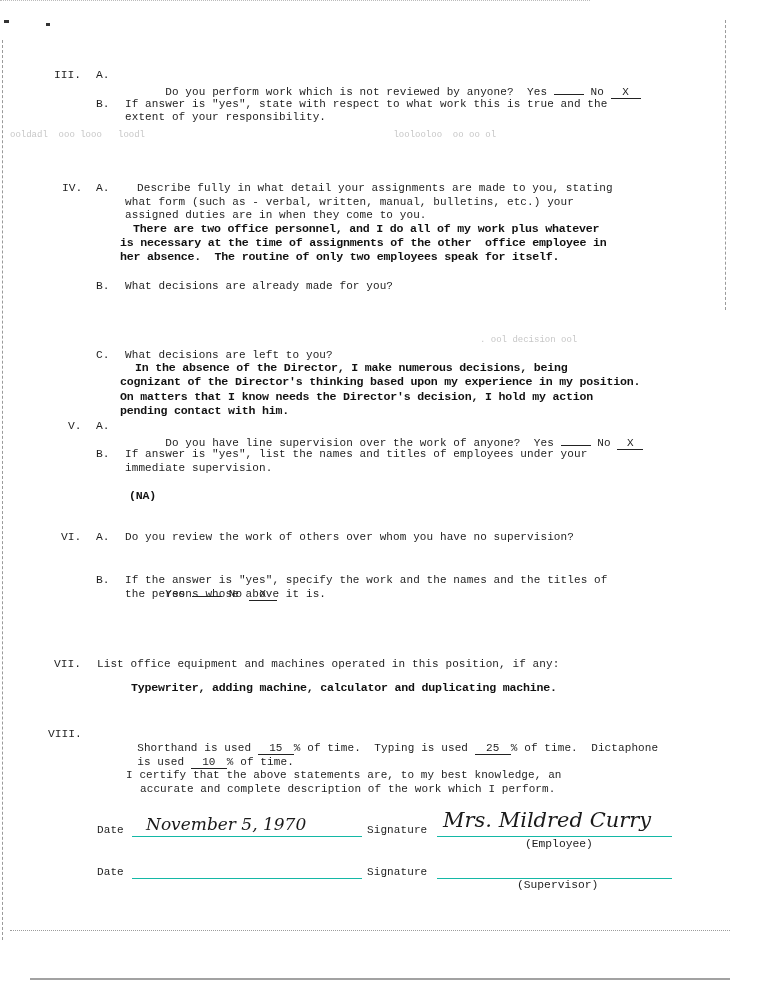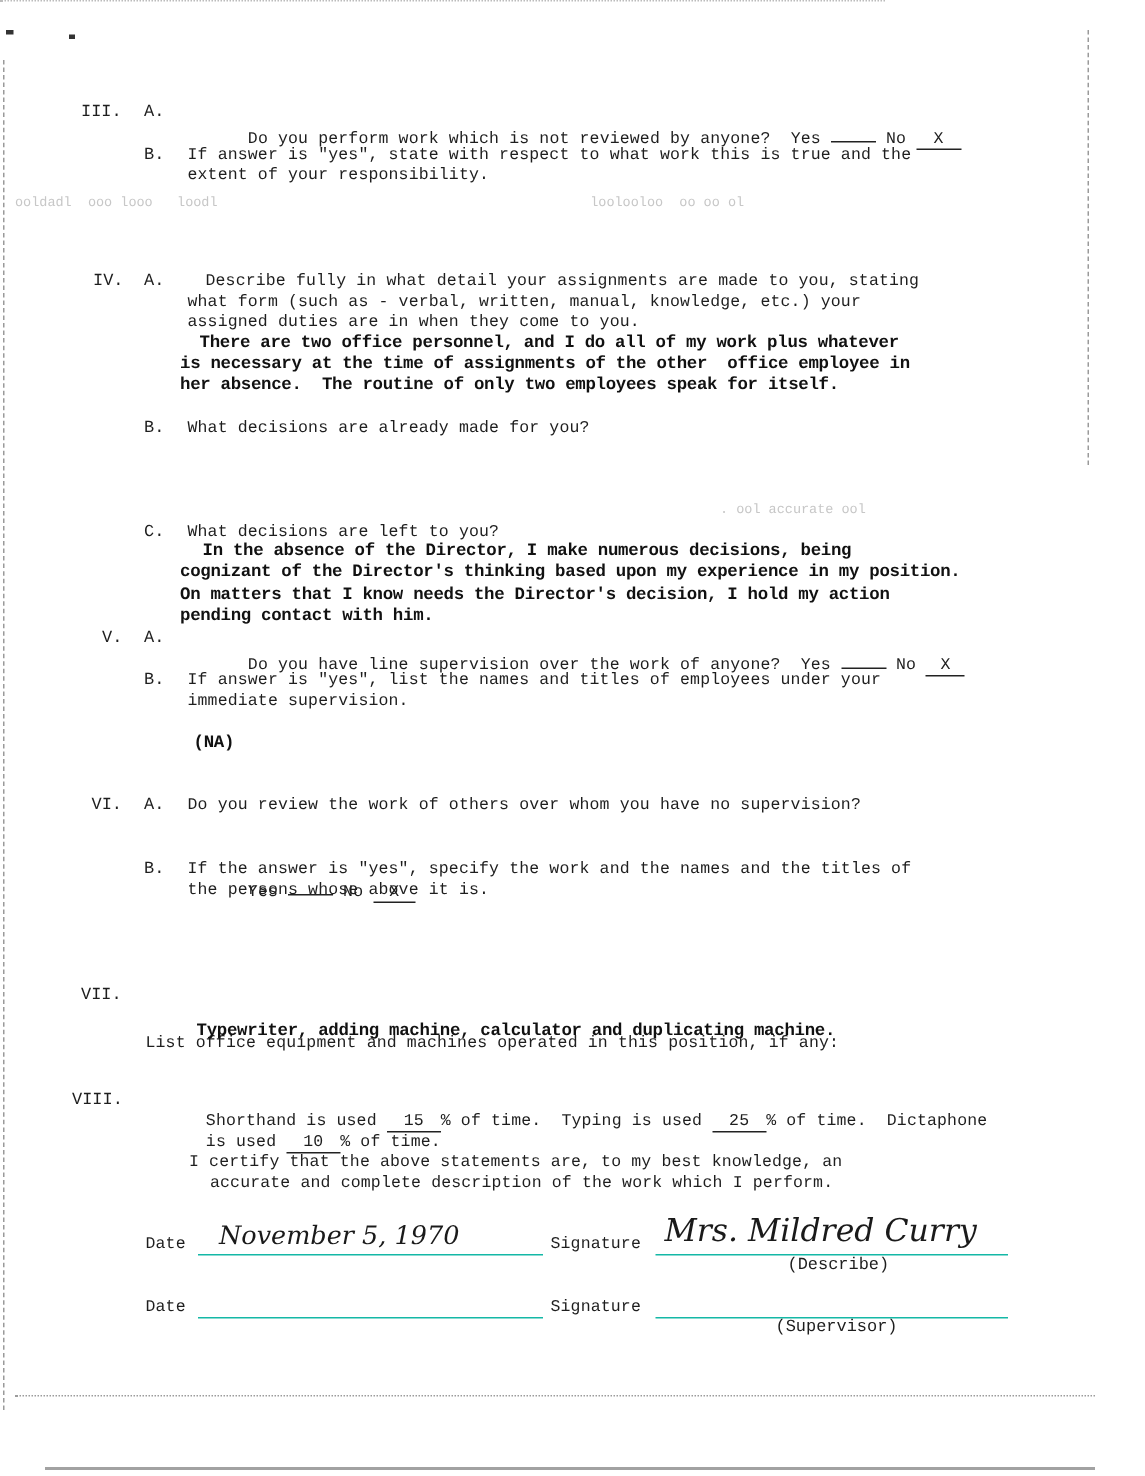--- a/index.html
+++ b/index.html
@@ -47,29 +47,29 @@
     <span class="num" style="left:96px;top:97px;">B.</span>
     <div class="line" style="left:125px;top:97px;">If answer is "yes", state with respect to what work this is true and the</div>
     <div class="line" style="left:125px;top:110px;">extent of your responsibility.</div>
     <div class="ghost" style="left:10px;top:130px;">ooldadl  ooo looo   loodl                                              loolooloo  oo oo ol</div>
   </div>
 
   <div>
     <span class="num" style="left:62px;top:181px;">IV.</span>
     <span class="num" style="left:96px;top:181px;">A.</span>
     <div class="line" style="left:125px;top:181px;margin-left:12px;">Describe fully in what detail your assignments are made to you, stating</div>
-    <div class="line" style="left:125px;top:195px;">what form (such as - verbal, written, manual, knowledge, etc.) your</div>
+    <div class="line" style="left:125px;top:195px;">what form (such as - verbal, written, manual, bulletins, etc.) your</div>
     <div class="line" style="left:125px;top:208px;">assigned duties are in when they come to you.</div>
     <div class="line typed" style="left:133px;top:222px;">There are two office personnel, and I do all of my work plus whatever</div>
     <div class="line typed" style="left:120px;top:236px;">is necessary at the time of assignments of the other  office employee in</div>
     <div class="line typed" style="left:120px;top:250px;">her absence.  The routine of only two employees speak for itself.</div>
 
     <span class="num" style="left:96px;top:279px;">B.</span>
     <div class="line" style="left:125px;top:279px;">What decisions are already made for you?</div>
-    <div class="ghost" style="left:480px;top:335px;">. ool accurate ool</div>
+    <div class="ghost" style="left:480px;top:335px;">. ool decision ool</div>
 
     <span class="num" style="left:96px;top:348px;">C.</span>
     <div class="line" style="left:125px;top:348px;">What decisions are left to you?</div>
     <div class="line typed" style="left:135px;top:361px;">In the absence of the Director, I make numerous decisions, being</div>
     <div class="line typed" style="left:120px;top:375px;">cognizant of the Director's thinking based upon my experience in my position.</div>
     <div class="line typed" style="left:120px;top:390px;">On matters that I know needs the Director's decision, I hold my action</div>
     <div class="line typed" style="left:120px;top:404px;">pending contact with him.</div>
   </div>
 
   <div>
@@ -91,21 +91,21 @@
     <div class="line" style="left:125px;top:570px;">
       <span>Yes</span> <span class="blank" style="width:30px;"></span> <span>No</span> <span class="blank" style="width:28px;">X</span>
     </div>
     <span class="num" style="left:96px;top:573px;">B.</span>
     <div class="line" style="left:125px;top:573px;">If the answer is "yes", specify the work and the names and the titles of</div>
     <div class="line" style="left:125px;top:587px;">the persons whose above it is.</div>
   </div>
 
   <div>
     <span class="num" style="left:54px;top:657px;">VII.</span>
-    <div class="line" style="left:97px;top:657px;margin-top:32px;">List office equipment and machines operated in this position, if any:</div>
+    <div class="line" style="left:97px;top:657px;">List office equipment and machines operated in this position, if any:</div>
     <div class="line typed" style="left:131px;top:681px;">Typewriter, adding machine, calculator and duplicating machine.</div>
   </div>
 
   <div>
     <span class="num" style="left:48px;top:727px;">VIII.</span>
     <div class="line" style="left:97px;top:727px;">
       <span>Shorthand is used</span> <span class="blank" style="width:36px;">15</span><span>% of time.  Typing is used</span> <span class="blank" style="width:36px;">25</span><span>% of time.  Dictaphone</span>
     </div>
     <div class="line" style="left:97px;top:741px;">
       <span>is used</span> <span class="blank" style="width:36px;">10</span><span>% of time.</span>
@@ -119,21 +119,21 @@
 
   <div>
     <span class="line" style="left:97px;top:823px;">Date</span>
     <div class="sigline" style="left:132px;top:816px;width:230px;">
       <span class="script" style="position:absolute;left:14px;top:-2px;">November 5, 1970</span>
     </div>
     <span class="line" style="left:367px;top:823px;">Signature</span>
     <div class="sigline" style="left:437px;top:816px;width:235px;">
       <span class="script" style="position:absolute;left:6px;top:-8px;font-size:21px;">Mrs. Mildred Curry</span>
     </div>
-    <span class="sublabel" style="left:525px;top:838px;">(Describe)</span>
+    <span class="sublabel" style="left:525px;top:838px;">(Employee)</span>
   </div>
 
   <div>
     <span class="line" style="left:97px;top:865px;">Date</span>
     <div class="sigline" style="left:132px;top:858px;width:230px;"></div>
     <span class="line" style="left:367px;top:865px;">Signature</span>
     <div class="sigline" style="left:437px;top:858px;width:235px;"></div>
     <span class="sublabel" style="left:517px;top:879px;">(Supervisor)</span>
   </div>
 

